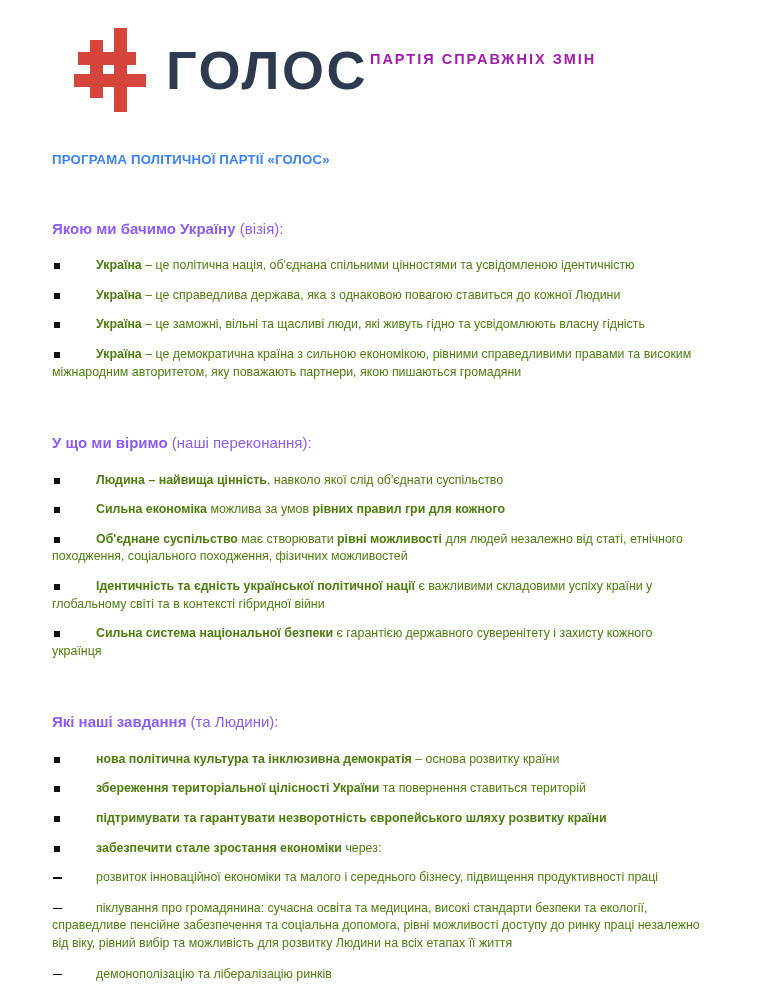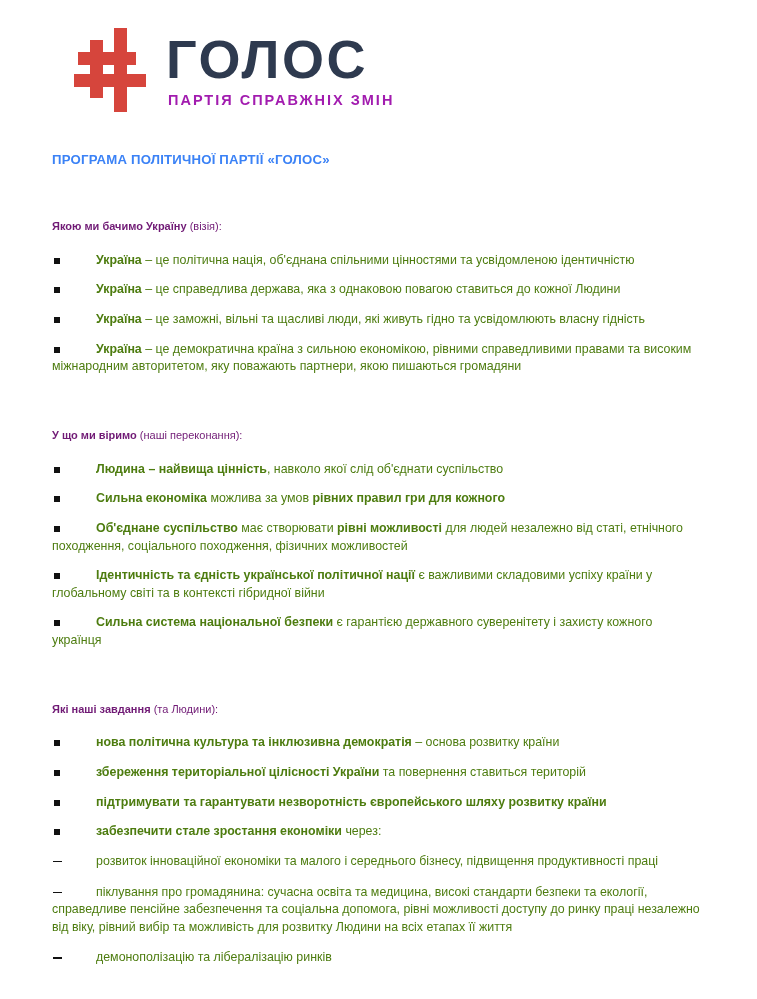--- a/index.html
+++ b/index.html
@@ -32,21 +32,21 @@
     box-sizing: border-box;
   }
   .logo-mark {
     width: 78px;
     height: 84px;
     flex: 0 0 auto;
     margin-right: 14px;
   }
   .logo-text {
     display: flex;
-    flex-direction: column;
+    flex-direction: row;
     justify-content: center;
     padding-top: 2px;
   }
   .logo-word {
     font-size: 54px;
     font-weight: bold;
     letter-spacing: 2.5px;
     line-height: 0.95;
     color: #2e3a4f;
     font-family: "Liberation Sans", "DejaVu Sans", sans-serif;
@@ -71,25 +71,25 @@
     font-weight: bold;
     letter-spacing: 0.2px;
     color: #3b82f6;
     margin: 48px 0 12px 0;
   }
 
   .section {
     margin-top: 0;
   }
   .section-heading {
-    font-size: 11px;
+    font-size: 15px;
     line-height: 1.35;
     margin: 0;
     padding: 0;
-    color: #701a75;
+    color: #8b5cf6;
   }
   .section-heading b {
     font-weight: bold;
   }
   .section-heading .plain {
     font-weight: normal;
   }
 
   .sp-after-heading { height: 18px; }
   .sp-section { height: 40px; }

